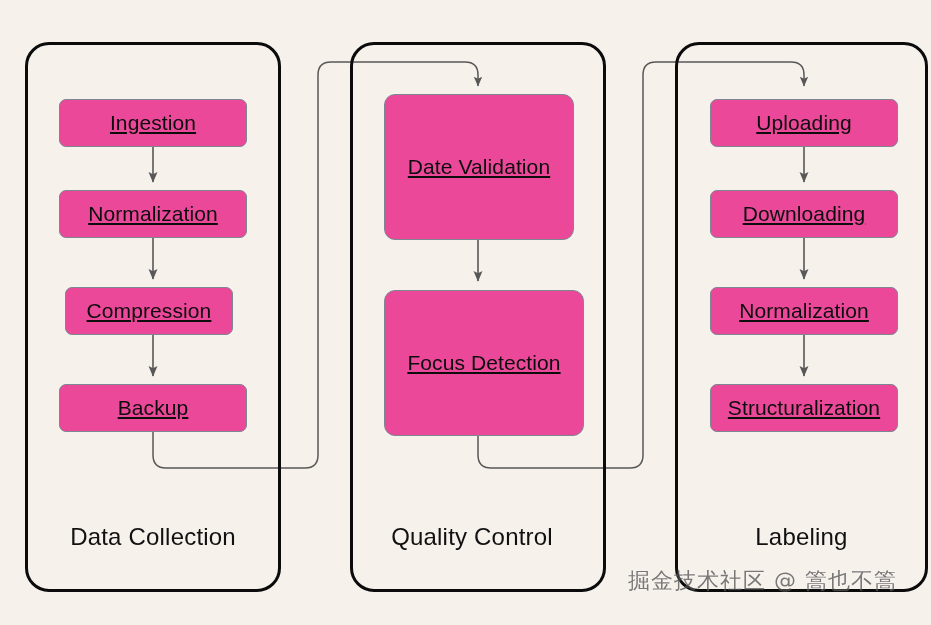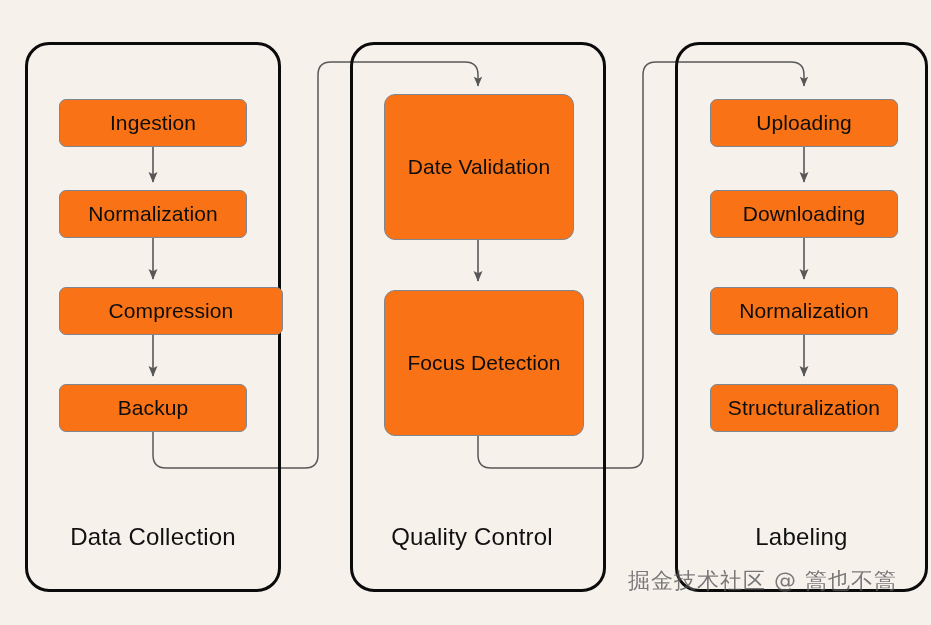--- a/index.html
+++ b/index.html
@@ -37,30 +37,31 @@
     position: absolute;
     text-align: center;
     font-size: 24px;
     color: #111111;
     letter-spacing: 0.2px;
     white-space: nowrap;
   }
   .node {
     position: absolute;
     box-sizing: border-box;
-    background: #f97316;
+    background: #ec4899;
     border: 1.4px solid #7d8691;
     border-radius: 7px;
     display: flex;
     align-items: center;
     justify-content: center;
     color: #0d0d0d;
     font-size: 21px;
     letter-spacing: 0.1px;
     white-space: nowrap;
+    text-decoration: underline;
   }
   .node.tall {
     border-radius: 11px;
   }
   .watermark {
     position: absolute;
     left: 628px;
     top: 566px;
     font-size: 22px;
     color: #4a4a4a;
@@ -100,21 +101,21 @@
 
   <div class="group" style="left:25px; top:42px; width:256px; height:550px;"></div>
   <div class="group-label" style="left:25px; top:523px; width:256px;">Data Collection</div>
 
   <div class="node" style="left:59px; top:99px; width:188px; height:48px;">
     <span>Ingestion</span>
   </div>
   <div class="node" style="left:59px; top:190px; width:188px; height:48px;">
     <span>Normalization</span>
   </div>
-  <div class="node" style="left:59px; top:287px; width:224px; height:48px;">
+  <div class="node" style="left:65px; top:287px; width:168px; height:48px;">
     <span>Compression</span>
   </div>
   <div class="node" style="left:59px; top:384px; width:188px; height:48px;">
     <span>Backup</span>
   </div>
 
   <div class="group" style="left:350px; top:42px; width:256px; height:550px;"></div>
   <div class="group-label" style="left:344px; top:523px; width:256px;">Quality Control</div>
 
   <div class="node tall" style="left:384px; top:94px; width:190px; height:146px;">

